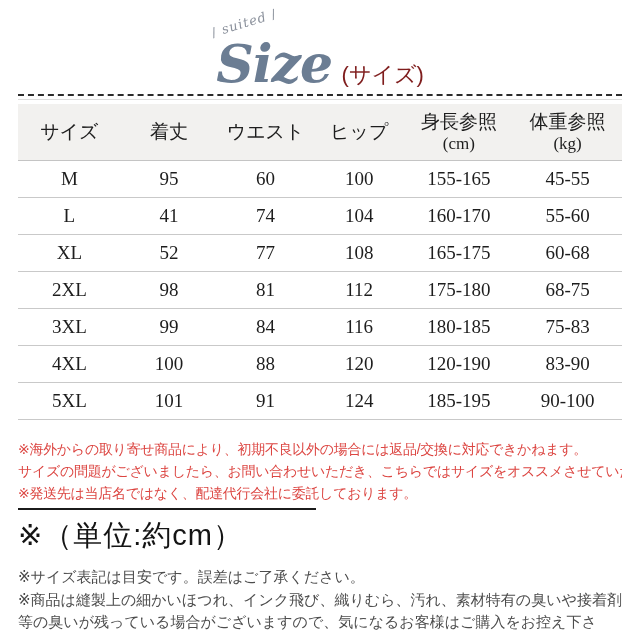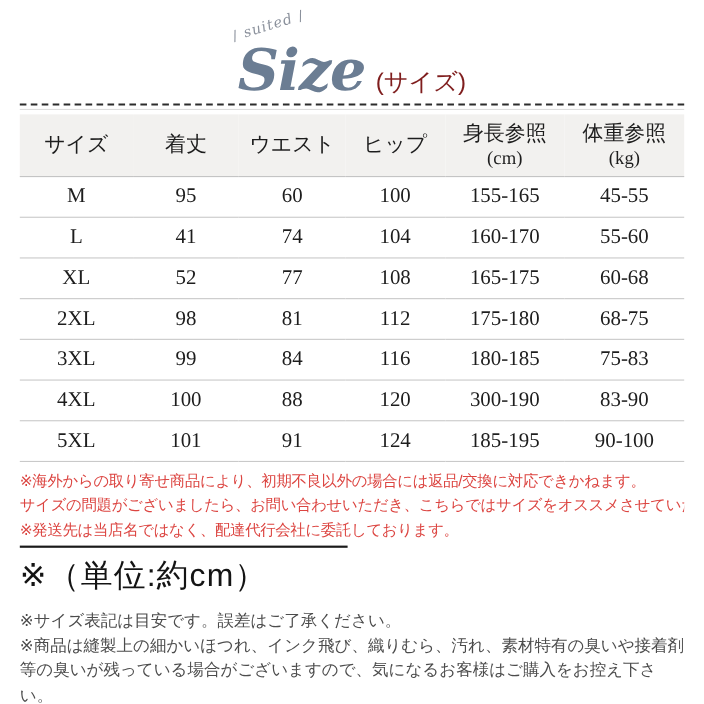--- a/index.html
+++ b/index.html
@@ -58,21 +58,21 @@
     height: 54px; vertical-align: middle; line-height: 1.25;
     border-bottom: 1px solid #c4c4c4;
   }
   .size-chart thead th .sub { display: block; font-size: 17px; }
   .size-chart tbody td {
     text-align: center; font-size: 19px; color: #1d1d1d;
     height: 34px; border-bottom: 1px solid #c9c9c9;
   }
 
   
-  .red-notes { margin-top: 6px; height: 66px; overflow: hidden; }
+  .red-notes { margin-top: 18px; height: 66px; overflow: hidden; }
   .red-note {
     color: #dc4541; font-size: 14px; line-height: 22px;
     white-space: nowrap; letter-spacing: -0.3px;
   }
 
   
   .black-divider { margin-top: 4px; width: 298px; height: 2px; background: #1b1b1b; }
   .unit-note { margin-top: 6px; font-size: 29px; color: #141414; letter-spacing: 1px; }
 
   
@@ -152,21 +152,21 @@
         <td>84</td>
         <td>116</td>
         <td>180-185</td>
         <td>75-83</td>
       </tr>
       <tr>
         <td>4XL</td>
         <td>100</td>
         <td>88</td>
         <td>120</td>
-        <td>300-190</td>
+        <td>120-190</td>
         <td>83-90</td>
       </tr>
       <tr>
         <td>5XL</td>
         <td>101</td>
         <td>91</td>
         <td>124</td>
         <td>185-195</td>
         <td>90-100</td>
       </tr>

